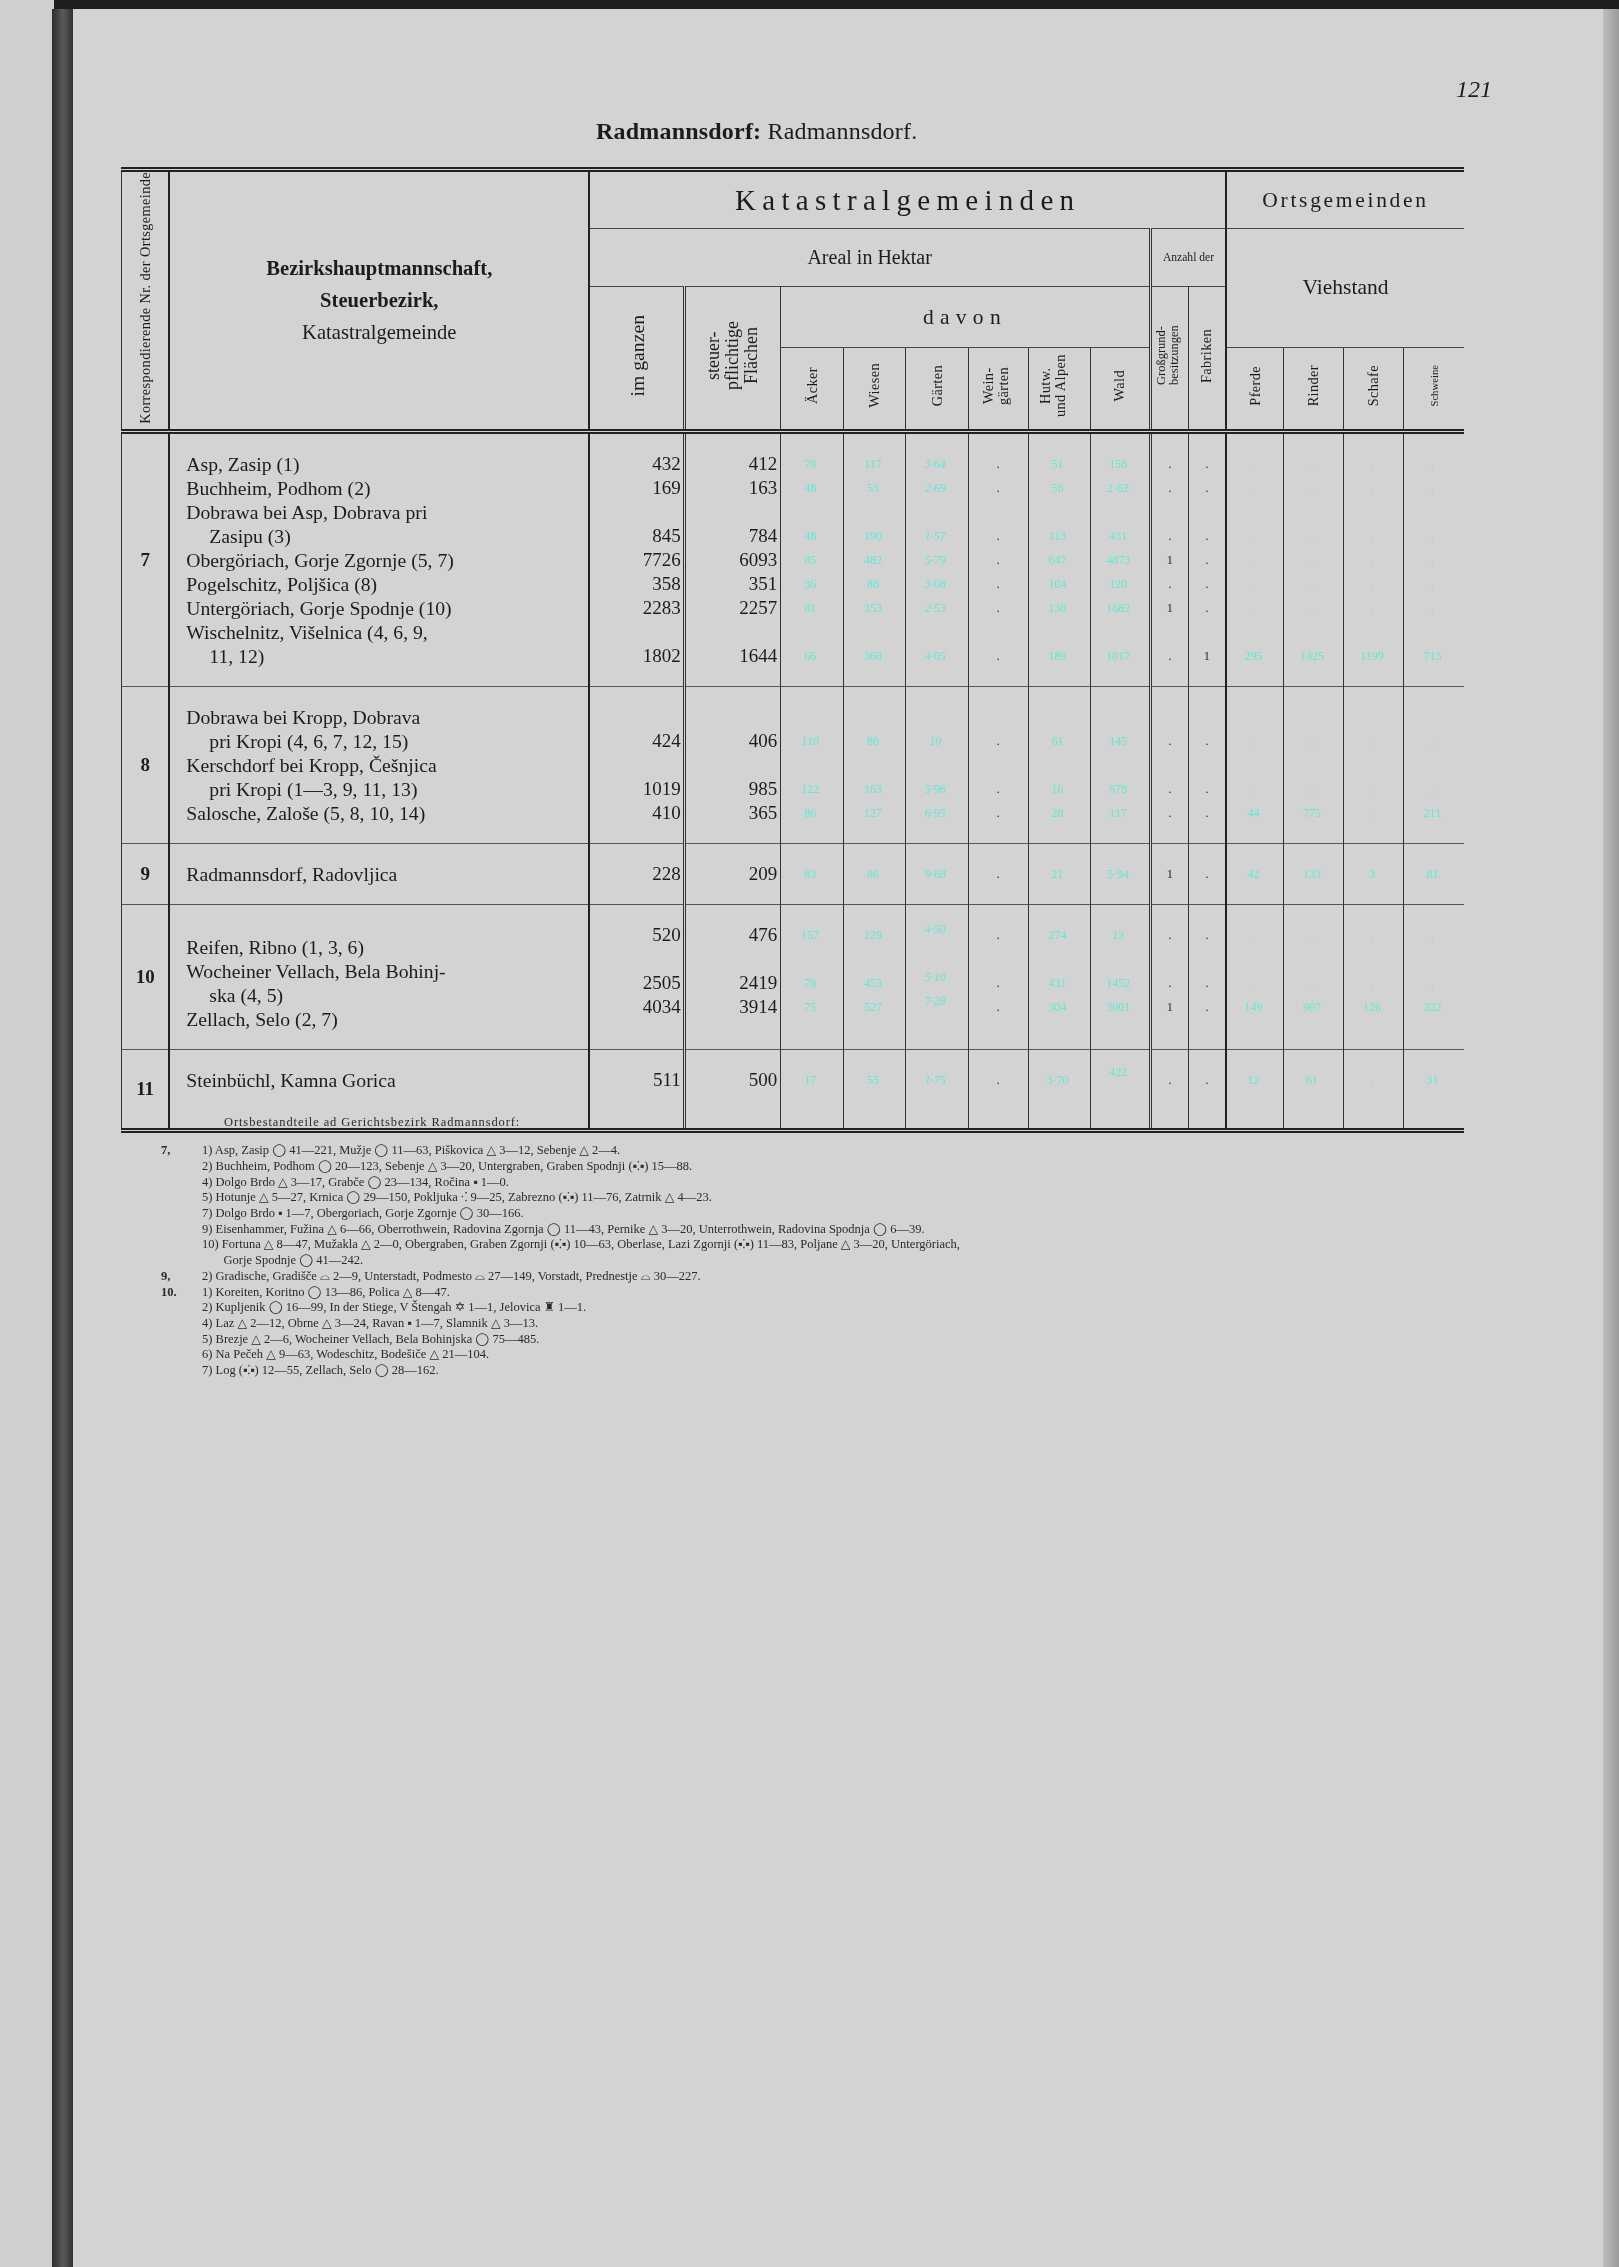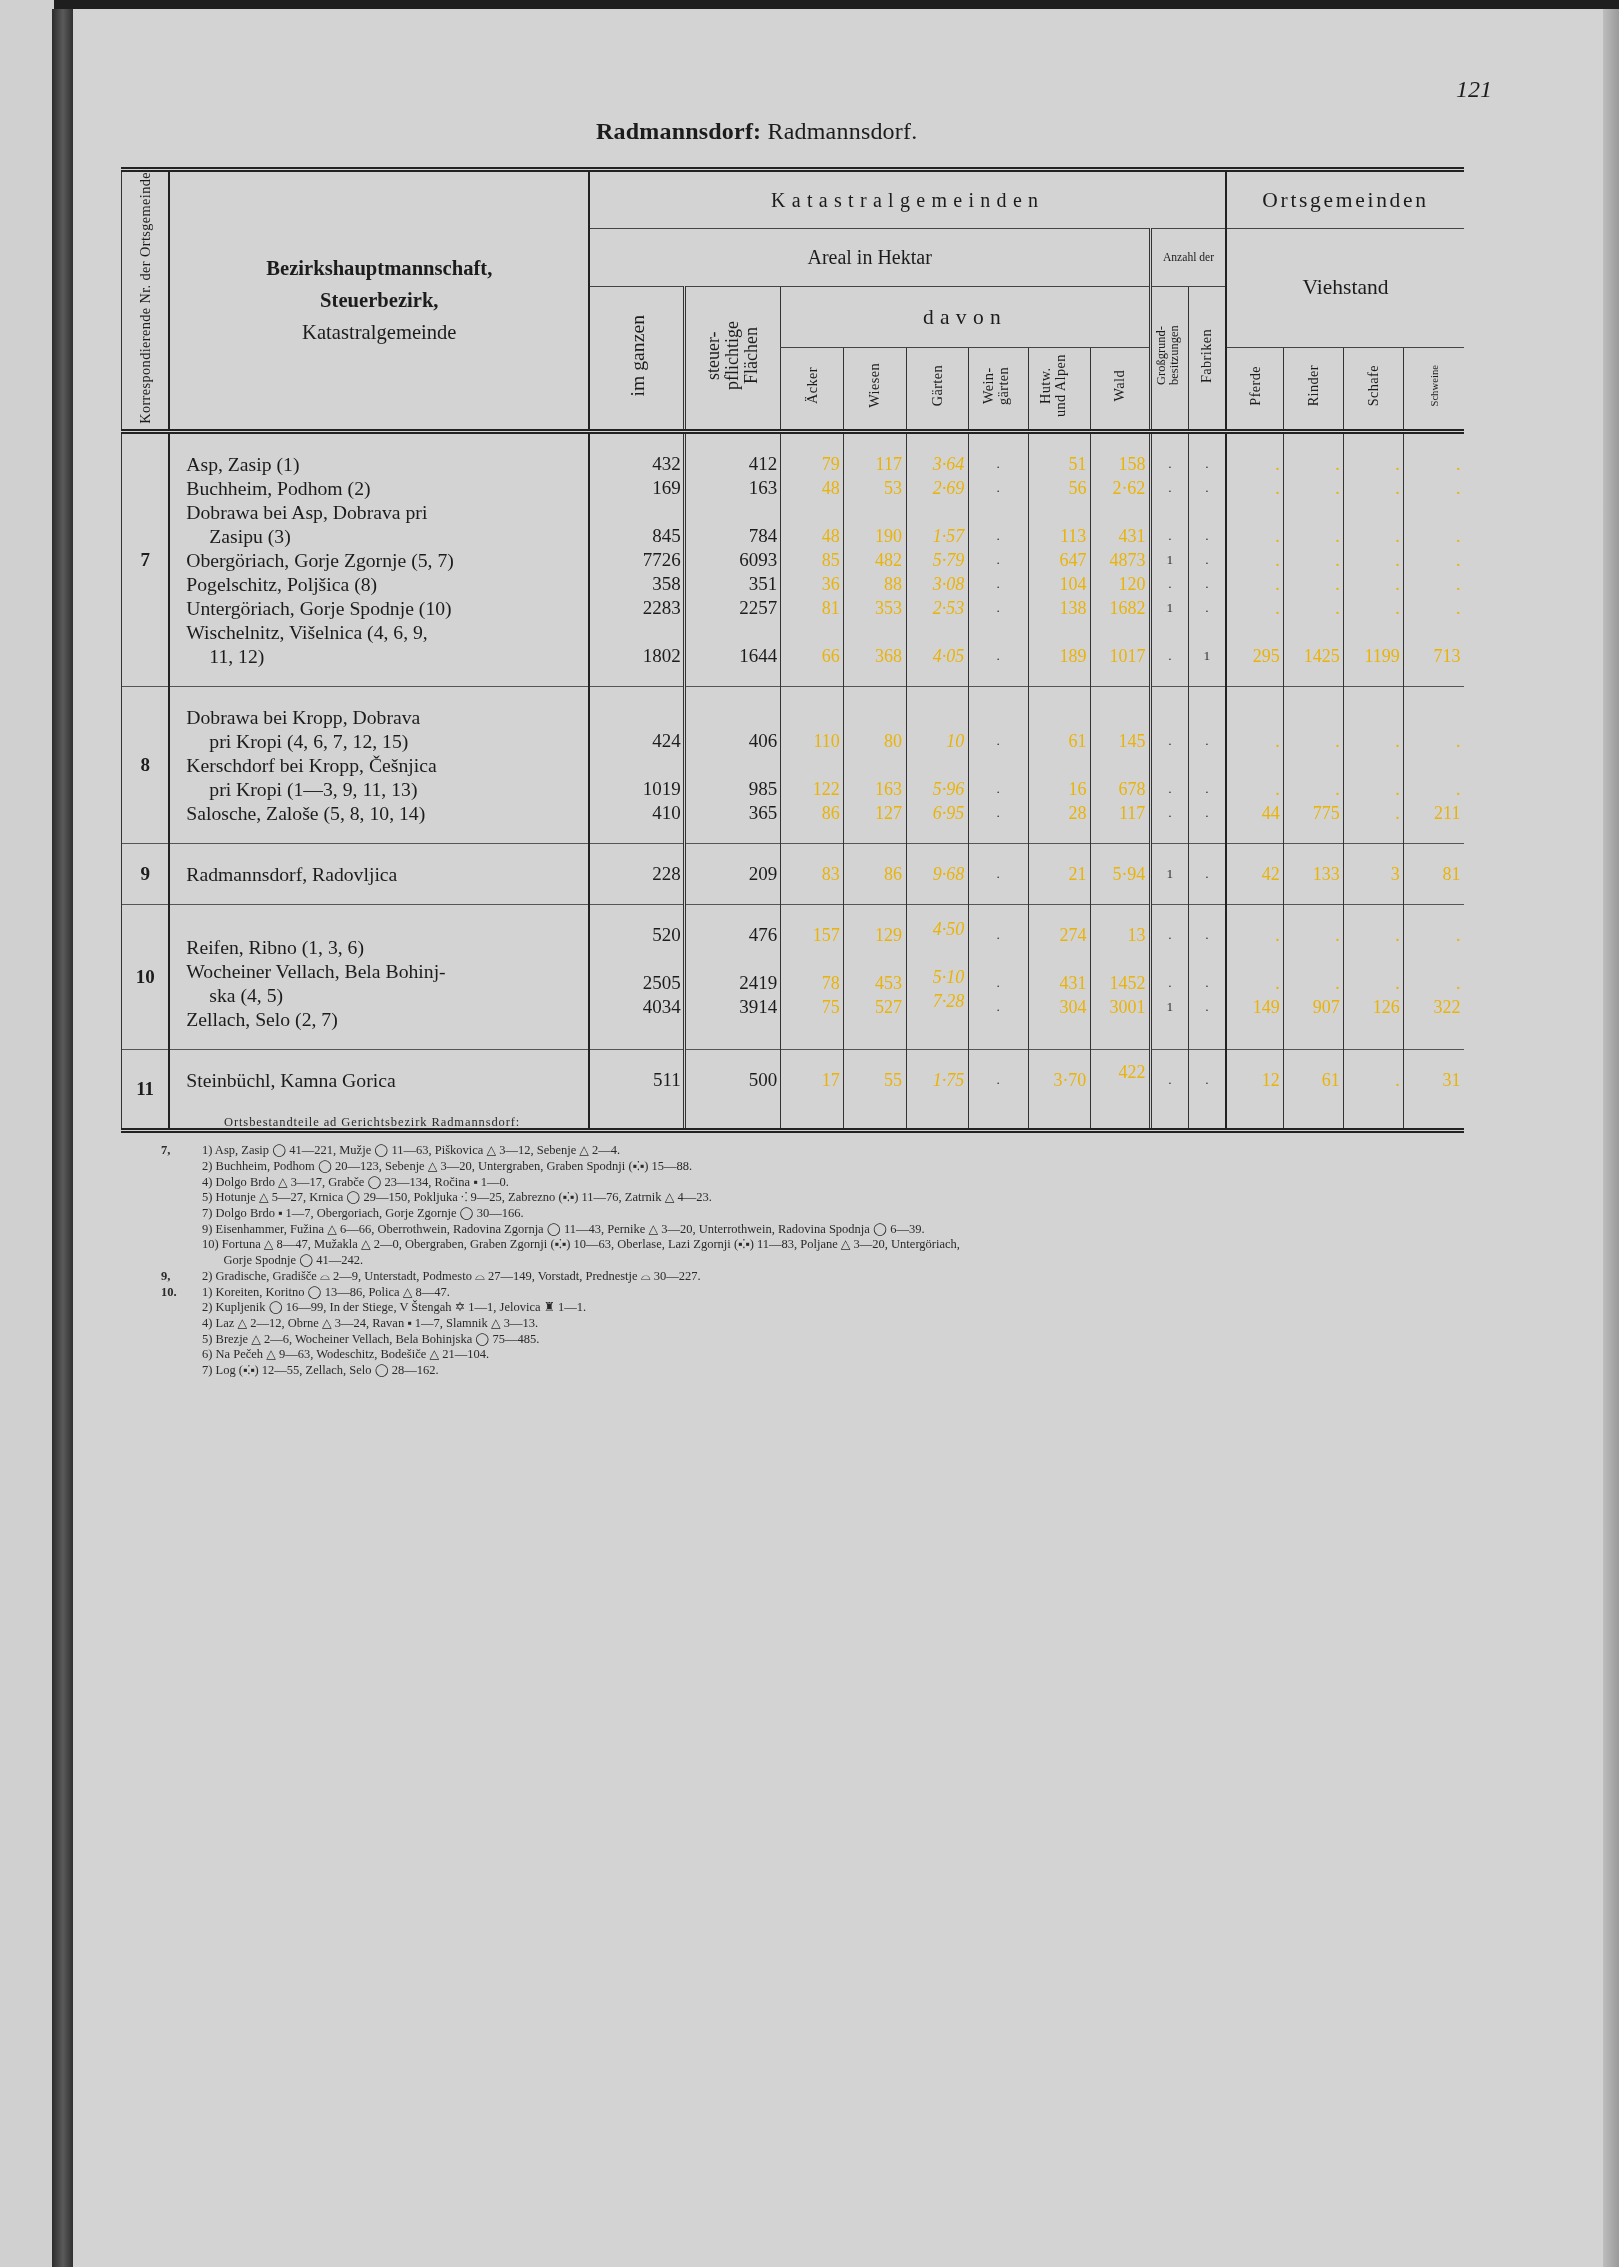--- a/index.html
+++ b/index.html
@@ -16,21 +16,21 @@
   table.stat td, table.stat th{border-left:1.3px solid #333;padding:0;}
   table.stat th{font-weight:normal;text-align:center;vertical-align:middle;}
   .topline{border-top:5.4px double #222;}
   .hline{border-bottom:1.3px solid #444;}
   .bottomline{border-bottom:5.4px double #222;}
   .rot{writing-mode:vertical-rl;transform:rotate(180deg);display:inline-block;white-space:nowrap;line-height:1.05;}
   .vh-small{font-size:14.3px;letter-spacing:0.4px;}
   .vh-mid{font-size:19.7px;}
   .sp{letter-spacing:6.3px;}
   td.num{text-align:right;padding-right:2.7px !important;font-size:19px;}
-  td.small{text-align:right;padding-right:3.6px !important;font-size:18px;color:#eab308;}
+  td.small{text-align:center;padding-right:3.6px !important;font-size:12px;color:#5eead4;}
   td.dot{text-align:center;font-size:13.4px;color:#333;}
   td.name{padding-left:16px !important;font-size:19.7px;line-height:24px;}
   td.nr{text-align:center;font-size:19px;font-weight:bold;}
   .cellstack div{height:24px;line-height:24px;}
   .ind{padding-left:23px;}
   .footer{position:absolute;left:161px;top:1115px;font-size:12.5px;line-height:15.7px;color:#2a2a2a;width:1290px;}
   .footer .head{padding-left:63px;margin-bottom:12.5px;letter-spacing:0.9px;font-size:12.5px;}
   .frow{display:flex;}
   .fnr{width:41px;font-weight:bold;}
   .fbody{flex:1;}
@@ -67,21 +67,21 @@
       <col style="width:54px">
   </colgroup>
   <thead>
     <tr class="topline">
       <th rowspan="4" style="border-left:1.3px solid #333;height:206px"><span class="rot vh-small">Korrespondierende Nr. der Ortsgemeinde</span></th>
       <th rowspan="4" style="border-left:2.7px solid #222">
         <div style="font-weight:bold;font-size:20.6px;line-height:32px">Bezirkshauptmannschaft,</div>
         <div style="font-weight:bold;font-size:20.6px;line-height:32px">Steuerbezirk,</div>
         <div style="font-size:20.6px;line-height:32px">Katastralgemeinde</div>
       </th>
-      <th colspan="10" class="hline" style="border-left:2.7px solid #222;height:56px;font-size:20px"><span class="sp">Katastralgemeinden</span></th>
+      <th colspan="10" class="hline" style="border-left:2.7px solid #222;height:56px;font-size:29px"><span class="sp">Katastralgemeinden</span></th>
       <th colspan="4" class="hline" style="border-left:2.7px solid #222;font-size:21.5px"><span class="sp" style="letter-spacing:2.7px">Ortsgemeinden</span></th>
     </tr>
     <tr>
       <th colspan="8" class="hline" style="border-left:2.7px solid #222;height:34px;font-size:20px"><span>Areal in Hektar</span></th>
       <th colspan="2" class="hline" style="border-left:3.6px double #333;font-size:11.6px"><span>Anzahl der</span></th>
       <th colspan="4" rowspan="2" class="hline" style="border-left:2.7px solid #222;font-size:21.5px"><span>Viehstand</span></th>
     </tr>
     <tr>
       <th rowspan="2" style="border-left:2.7px solid #222"><span class="rot vh-mid">im ganzen</span></th>
       <th rowspan="2" style="border-left:3.6px double #333"><span class="rot" style="font-size:18px;white-space:normal;width:59px;height:99px">steuer-pflichtige Flächen</span></th>

